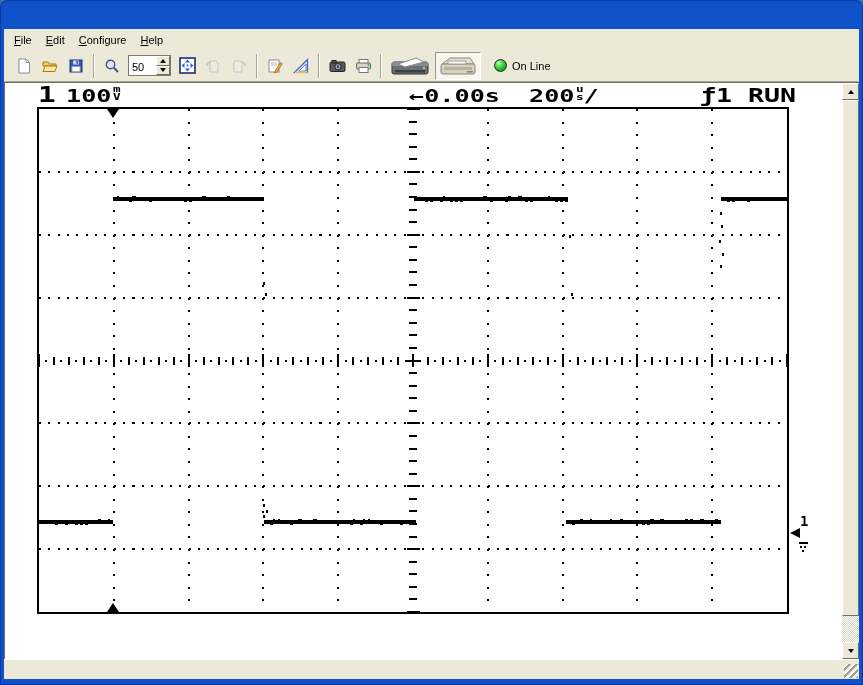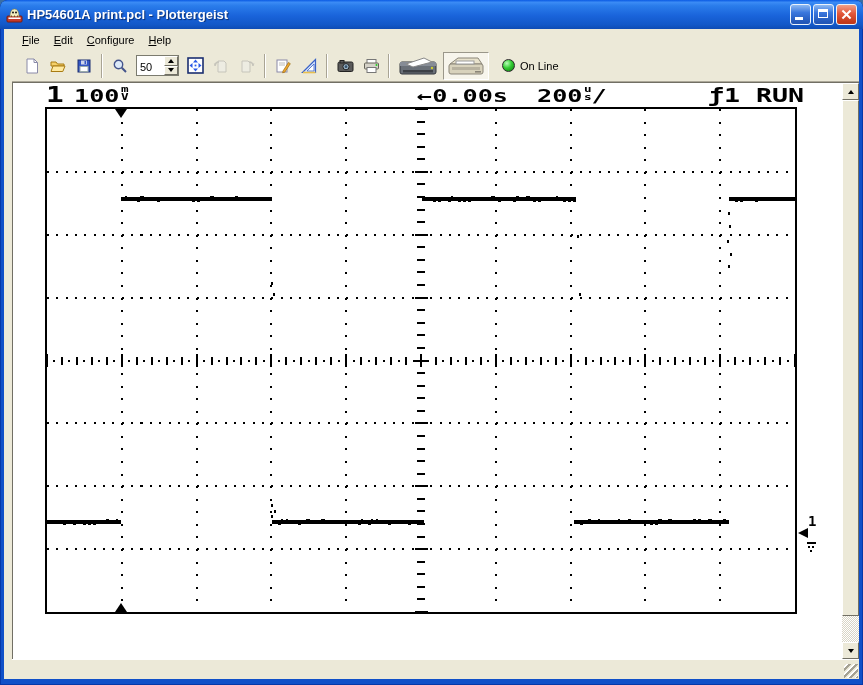--- a/index.html
+++ b/index.html
@@ -16,21 +16,21 @@
     white-space:nowrap;overflow:hidden;}
   .tbtns{display:flex;gap:2px;}
   .tbtn{width:21px;height:21px;border-radius:3px;border:1px solid #eaf2fb;position:relative;
     background:linear-gradient(180deg,#8db9f2 0%,#3a77dd 40%,#2257b8 90%);}
   .tbtn.close{background:linear-gradient(180deg,#f0a088 0%,#e2573a 45%,#c23a1c 90%);}
   .glyph-min{position:absolute;left:4px;bottom:4px;width:8px;height:3px;background:#fff;}
   .glyph-max{position:absolute;left:4px;top:4px;width:10px;height:9px;border:1px solid #fff;border-top:3px solid #fff;}
   .glyph-x{position:absolute;left:0;top:0;width:100%;height:100%;}
   
   .framebody{position:absolute;left:4px;right:4px;top:29px;bottom:6px;background:#ece9d8;
-    display:flex;flex-direction:column;padding-left:8px;}
+    display:flex;flex-direction:column;}
   .menubar{height:21px;display:flex;align-items:center;padding-left:3px;font-size:11px;
     background:#ece9d8;}
   .menu-item{padding:2px 7px;color:#000;}
   .menu-item u{text-underline-offset:1px;}
   .toolbar{height:32px;display:flex;align-items:center;padding-left:7px;background:#ece9d8;
     border-bottom:1px solid #aca899;}
   .tb-btn{width:24px;height:24px;display:flex;align-items:center;justify-content:center;
     border:1px solid transparent;margin:0 1px;}
   .tb-btn.disabled{opacity:.45;filter:grayscale(1);}
   .tb-sep{width:2px;height:24px;margin:0 4px;border-left:1px solid #a9a494;border-right:1px solid #fff;}
@@ -79,43 +79,20 @@
   .sgap{flex:1;}
   
   .statusbar{height:20px;background:#ece9d8;border-top:1px solid #fff;position:relative;}
   .grip{position:absolute;right:1px;bottom:1px;width:14px;height:14px;
     background:repeating-linear-gradient(135deg,transparent 0 2px,#fff 2px 3px,#a5a193 3px 5px);}
 </style>
 </head>
 <body>
 
 <div class="window">
-  <div class="titlebar">
-    <svg class="title-icon" viewBox="0 0 17 17">
-      <rect x="1" y="10" width="15" height="6" rx="1" fill="#c43a2a" stroke="#7a1c10"></rect>
-      <rect x="2.5" y="11.5" width="12" height="1.5" fill="#fff"></rect>
-      <path d="M4 11 Q4 3 8.5 3 Q13 3 13 11 L11.5 9.5 L10 11 L8.5 9.5 L7 11 L5.5 9.5 Z" fill="#f2edc0" stroke="#8a8040" stroke-width="0.6"></path>
-      <circle cx="7" cy="6.5" r="0.9" fill="#000"></circle>
-        <circle cx="10" cy="6.5" r="0.9" fill="#000"></circle>
-    </svg>
-    <div class="title-text">HP54601A print.pcl - Plottergeist</div>
-    <div class="tbtns">
-      <div class="tbtn">
-          <div class="glyph-min"></div>
-        </div>
-      <div class="tbtn">
-          <div class="glyph-max"></div>
-        </div>
-      <div class="tbtn close">
-        <svg class="glyph-x" viewBox="0 0 21 21">
-            <path d="M6 6 L15 15 M15 6 L6 15" stroke="#fff" stroke-width="2.2"></path>
-          </svg>
-      </div>
-    </div>
-  </div>
 
   <div class="framebody">
     <div class="menubar" id="menubar">
         <span class="menu-item"><u>F</u>ile</span>
         <span class="menu-item"><u>E</u>dit</span>
         <span class="menu-item"><u>C</u>onfigure</span>
         <span class="menu-item"><u>H</u>elp</span>
       </div>
 
     <div class="toolbar">

